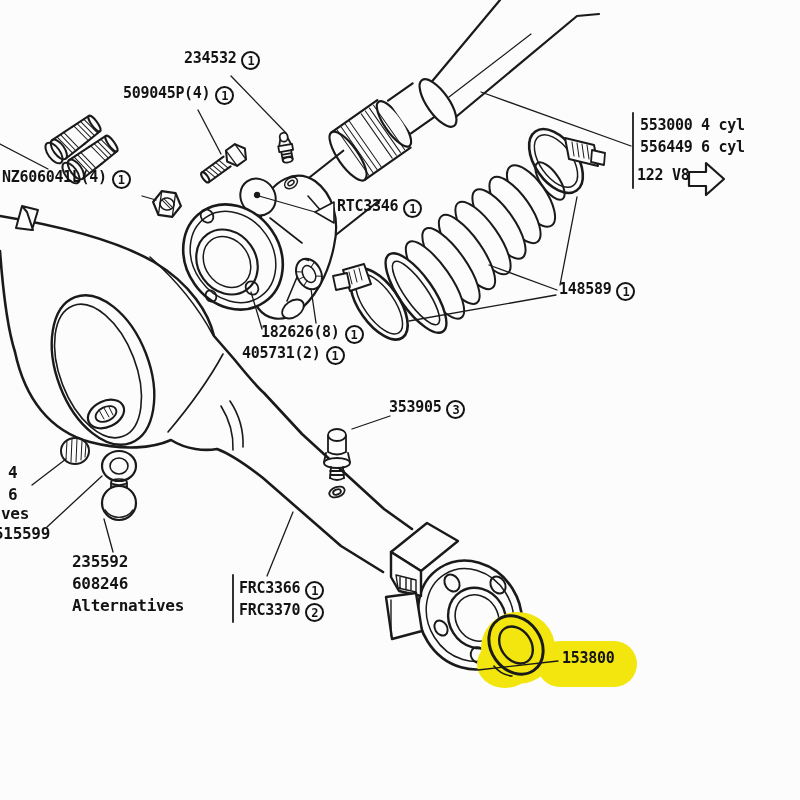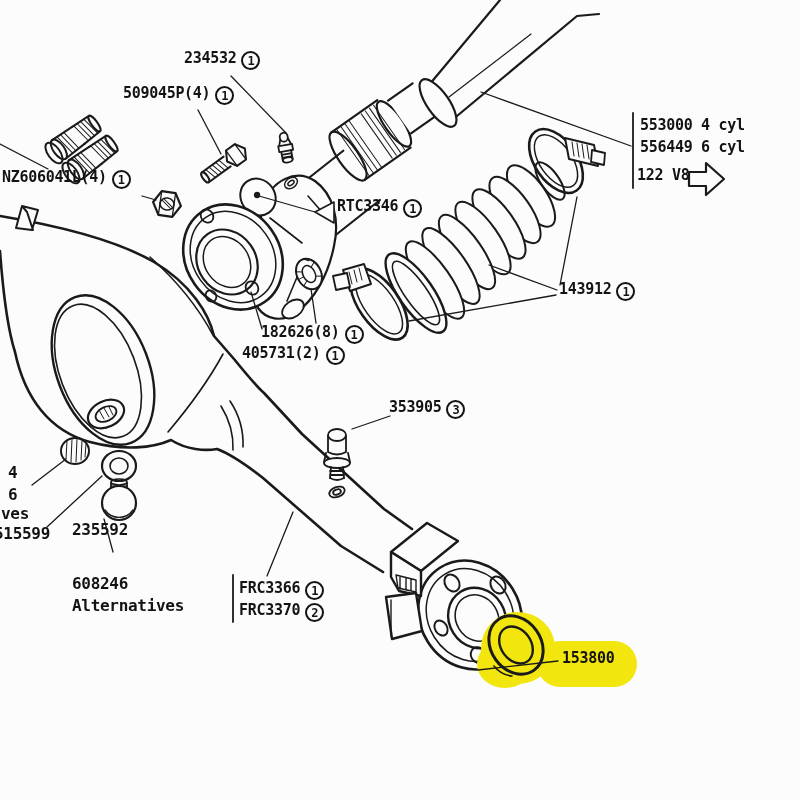--- a/index.html
+++ b/index.html
@@ -270,31 +270,31 @@
 
 <div class="lbl" style="left:184px;top:51px"><span>234532</span><span class="badge">1</span></div>
 <div class="lbl" style="left:123px;top:86px"><span>509045P(4)</span><span class="badge">1</span></div>
 <div class="lbl" style="left:2px;top:170px"><span>NZ606041L(4)</span><span class="badge">1</span></div>
 <div class="lbl" style="left:337px;top:199px"><span>RTC3346</span><span class="badge">1</span></div>
 
 <div class="lbl" style="left:640px;top:118px"><span>553000 4 cyl</span></div>
 <div class="lbl" style="left:640px;top:140px"><span>556449 6 cyl</span></div>
 <div class="lbl" style="left:637px;top:168px"><span>122 V8</span></div>
 
-<div class="lbl" style="left:559px;top:282px"><span>143912</span><span class="badge">1</span></div>
+<div class="lbl" style="left:559px;top:282px"><span>148589</span><span class="badge">1</span></div>
 <div class="lbl" style="left:261px;top:325px"><span>182626(8)</span><span class="badge">1</span></div>
 <div class="lbl" style="left:242px;top:346px"><span>405731(2)</span><span class="badge">1</span></div>
 <div class="lbl" style="left:389px;top:400px"><span>353905</span><span class="badge">3</span></div>
 
 <div class="lbl big" style="left:8px;top:465px"><span>4</span></div>
 <div class="lbl big" style="left:8px;top:487px"><span>6</span></div>
 <div class="lbl big" style="left:1px;top:506px"><span>ves</span></div>
 <div class="lbl big" style="left:-6px;top:526px"><span>515599</span></div>
 
-<div class="lbl big" style="left:72px;top:522px"><span>235592</span></div>
+<div class="lbl big" style="left:72px;top:554px"><span>235592</span></div>
 <div class="lbl big" style="left:72px;top:576px"><span>608246</span></div>
 <div class="lbl big" style="left:72px;top:598px"><span>Alternatives</span></div>
 
 <div class="lbl" style="left:239px;top:581px"><span>FRC3366</span><span class="badge">1</span></div>
 <div class="lbl" style="left:239px;top:603px"><span>FRC3370</span><span class="badge">2</span></div>
 
 <div class="lbl" style="left:562px;top:651px"><span>153800</span></div>
 
 </div>
 

